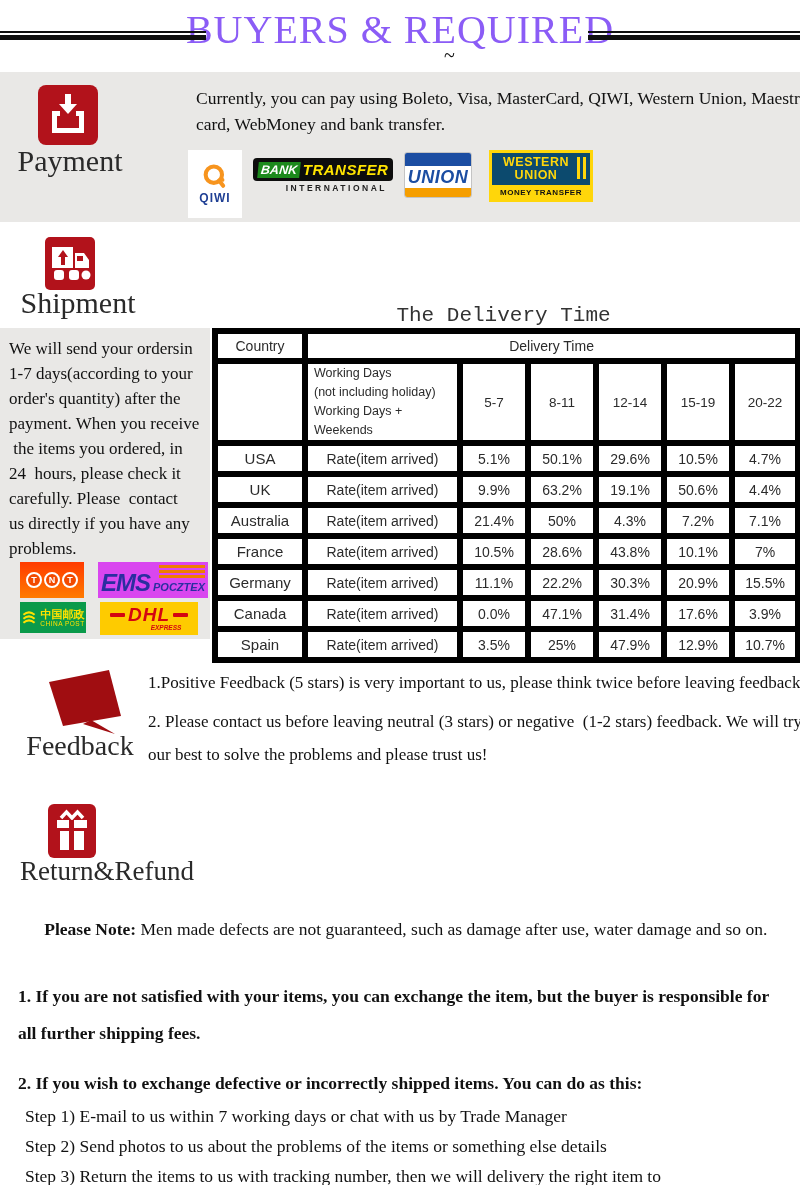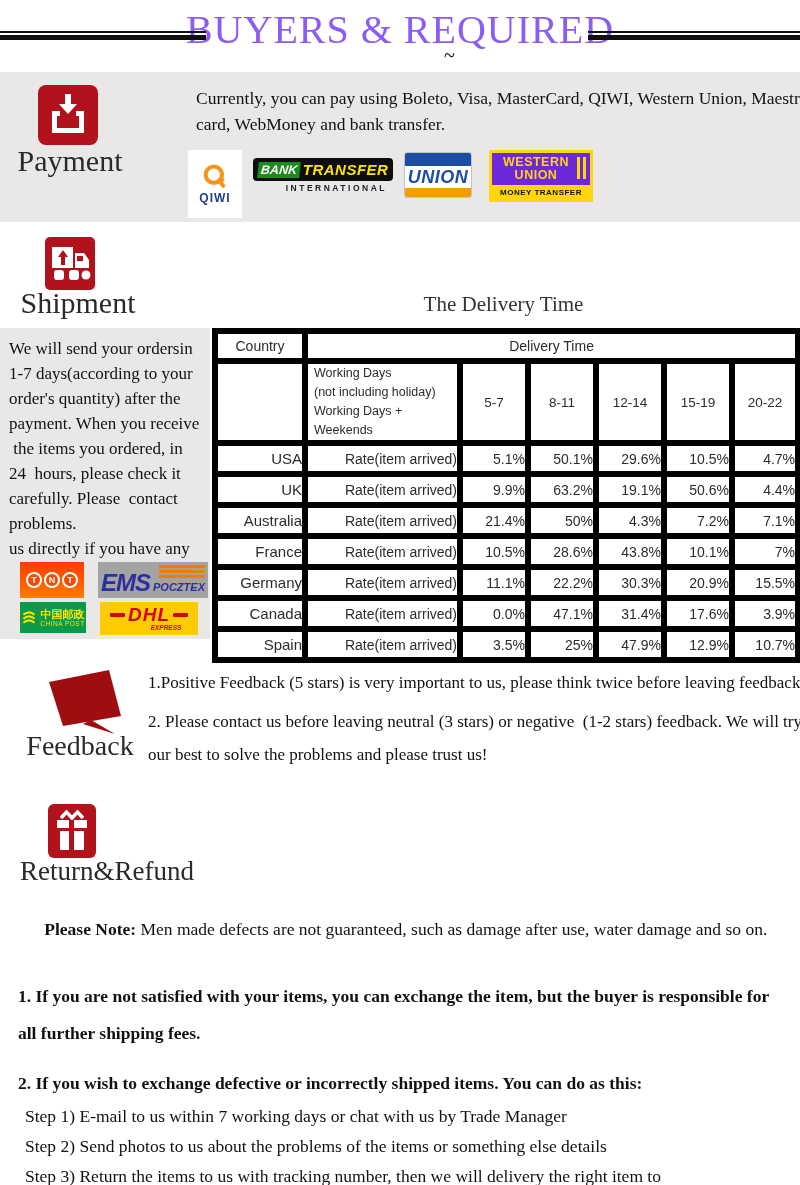--- a/index.html
+++ b/index.html
@@ -42,52 +42,52 @@
 
   .logo-visa { width:68px; height:46px; margin-top:2px; background:#fff; border:1px solid #c4c4c4;
                border-radius:3px; display:flex; flex-direction:column; overflow:hidden; }
   .visa-top { height:13px; background:#1b4da2; }
   .visa-mid { flex:1; display:flex; align-items:center; justify-content:center;
               font-family:"Liberation Sans", sans-serif; font-style:italic; font-weight:900;
               font-size:18px; color:#1b4da2; letter-spacing:0.5px; }
   .visa-bot { height:9px; background:#f59e00; }
 
   .logo-wu { width:104px; height:52px; background:#ffd60a; padding:3px; display:flex; flex-direction:column; }
-  .wu-black { flex:1; background:#6d28d9; position:relative; display:flex; flex-direction:column;
+  .wu-black { flex:1; background:#0c4a6e; position:relative; display:flex; flex-direction:column;
               align-items:center; justify-content:center; color:#ffd60a;
               font-family:"Liberation Sans", sans-serif; font-weight:900; font-size:12.5px;
               line-height:13px; letter-spacing:0.5px; padding-right:10px; }
   .wu-bar { position:absolute; top:4px; width:3px; height:22px; background:#ffd60a; }
   .wu-bar1 { right:4px; } .wu-bar2 { right:10px; }
   .wu-strip { height:14px; display:flex; align-items:center; justify-content:center;
               font-family:"Liberation Sans", sans-serif; font-weight:900; font-size:8px;
               color:#111; letter-spacing:0.5px; }
 
   
   .ship-icon { position:absolute; left:45px; top:237px; }
   .ship-label { position:absolute; left:8px; top:286px; width:140px; text-align:center;
                 font-size:30px; color:#2a2a2a; }
-  .delivery-title { position:absolute; left:212px; top:292px; width:583px; text-align:center;
-                    font-family:Liberation Serif, serif; font-size:21px; color:#333; }
+  .delivery-title { position:absolute; left:212px; top:304px; width:583px; text-align:center;
+                    font-family:Liberation Mono, monospace; font-size:21px; color:#333; }
 
   
   .delivery-block { position:absolute; top:328px; left:0; width:800px; height:311px; }
   .ship-note-panel { position:absolute; left:0; top:0; width:210px; height:311px; background:#e9e8e6; }
   .ship-note { padding:8px 0 0 9px; font-size:17px; line-height:25px; color:#111; }
   .ship-note div { white-space:pre; }
   .carrier-grid { position:absolute; left:20px; top:234px; width:190px; }
   .carrier-row { display:flex; align-items:flex-start; gap:14px; margin-bottom:4px; }
 
   .logo-tnt { width:64px; height:36px; background:linear-gradient(180deg,#ff3a00,#ff7b00);
               display:flex; align-items:center; justify-content:center; gap:2px; }
   .tnt-circle { width:16px; height:16px; border-radius:50%; border:2px solid #fff; background:#f24a00;
                 display:flex; align-items:center; justify-content:center; color:#fff;
                 font-family:"Liberation Sans", sans-serif; font-weight:900; font-size:9px; }
 
-  .logo-ems { width:110px; height:36px; background:#a3a3a3; position:relative;
+  .logo-ems { width:110px; height:36px; background:#d946ef; position:relative;
               display:flex; align-items:flex-end; justify-content:center; padding-bottom:3px; }
   .ems-stripe { position:absolute; right:3px; height:2.5px; width:46px; background:#ef7d00; }
   .ems-s1 { top:3px; } .ems-s2 { top:8px; } .ems-s3 { top:13px; }
   .ems-text { font-family:"Liberation Sans", sans-serif; font-style:italic; font-weight:900;
               font-size:24px; line-height:24px; color:#2b2ea0; letter-spacing:-1px; }
   .ems-pocztex { font-family:"Liberation Sans", sans-serif; font-style:italic; font-weight:900;
                  font-size:11px; color:#2b2ea0; margin-left:3px; margin-bottom:2px; }
 
   .logo-cp { width:66px; height:31px; background:#0a9a4a; display:flex; align-items:center;
              justify-content:center; gap:3px; }
@@ -106,21 +106,21 @@
              font-size:6.5px; color:#d40511; margin-left:34px; }
 
   
   .dtable { position:absolute; left:212px; top:0; width:583px; border-collapse:collapse;
             table-layout:fixed; background:#fff; font-family:"Liberation Sans", sans-serif; color:#2b2b2b; }
   .dtable td { border:6px solid #000000; text-align:center; vertical-align:middle;
                font-size:13.5px; padding:0; }
   .dtable .h1 td { height:30px; font-size:14px; }
   .dtable .h2 td { height:64px; }
   .dtable .wd { text-align:left; padding-left:6px; font-size:12.5px; line-height:19px; }
-  .dtable tbody td { height:31px; font-size:14px;text-align:right; }
+  .dtable tbody td { height:31px; font-size:14px; }
   .dtable .country { font-size:15px; }
 
   
   .fb-block { position:absolute; top:660px; left:0; width:800px; height:120px; }
   .fb-icon { position:absolute; left:35px; top:6px; }
   .fb-label { position:absolute; left:5px; top:70px; width:150px; text-align:center;
               font-size:28px; color:#2a2a2a; }
   .fb-p1 { position:absolute; left:148px; top:13px; font-size:17px; white-space:pre; color:#111; }
   .fb-p2 { position:absolute; left:148px; top:45px; font-size:17px; line-height:33px; color:#111; }
   .fb-p2 div { white-space:pre; }
@@ -221,22 +221,22 @@
   <div class="delivery-block">
     <div class="ship-note-panel">
       <div class="ship-note">
         <div>We will send your ordersin</div>
         <div>1-7 days(according to your</div>
         <div>order's quantity) after the</div>
         <div>payment. When you receive</div>
         <div> the items you ordered, in</div>
         <div>24  hours, please check it</div>
         <div>carefully. Please  contact</div>
+        <div>us directly if you have any</div>
         <div>problems.</div>
-        <div>us directly if you have any</div>
       </div>
       <div class="carrier-grid">
         <div class="carrier-row">
           <div class="logo-tnt">
             <div class="tnt-circle">T</div>
             <div class="tnt-circle">N</div>
             <div class="tnt-circle">T</div>
           </div>
           <div class="logo-ems">
             <div class="ems-stripe ems-s1"></div>

